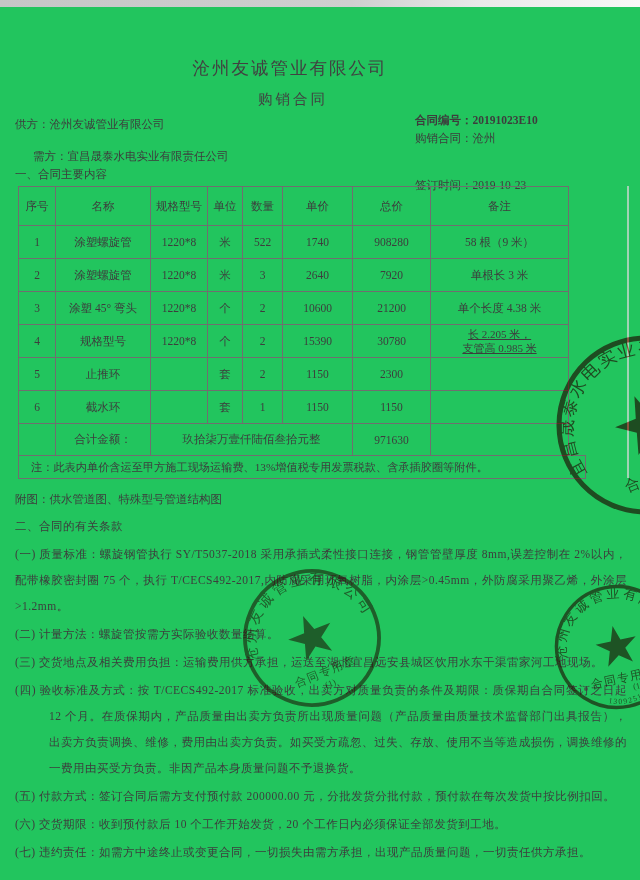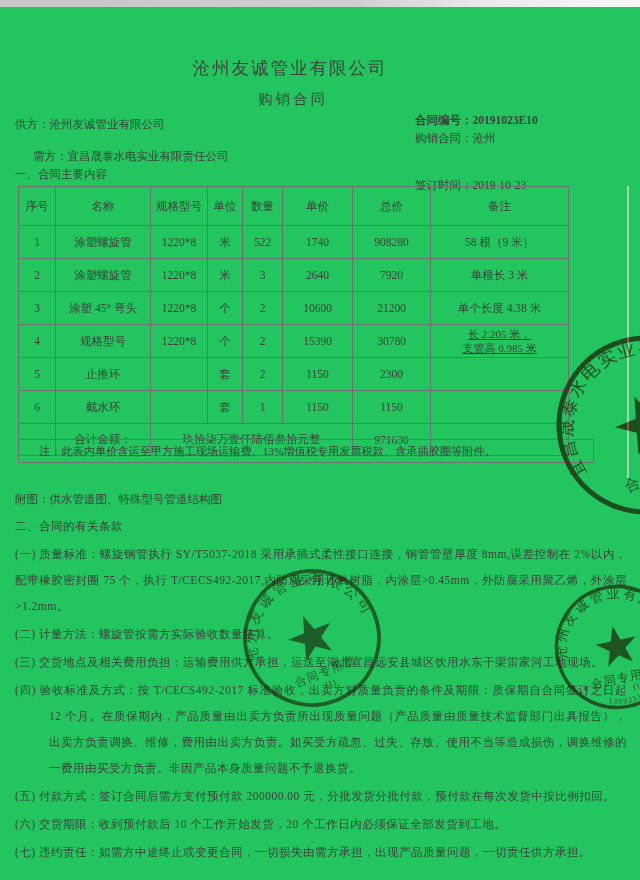--- a/index.html
+++ b/index.html
@@ -30,22 +30,22 @@
 
   .items-table { position:absolute; left:18px; top:186px; width:550px;
     border-collapse:collapse; table-layout:fixed; }
   .items-table td { border:1px solid #6f6f6f; text-align:center; vertical-align:middle;
     font-size:11.5px; color:#3d3d3d; padding:0 1px; overflow:hidden; }
   .items-table tr.hdr  { height:39px; }
   .items-table tr.item { height:33px; }
   .items-table tr.sum  { height:32px; }
   .remark2line div { line-height:14px; font-size:11px;text-decoration:underline; }
 
-  .note-box { position:absolute; left:18px; top:439px; width:554px; height:22px;
-    border:1px solid #6f6f6f; line-height:22px; font-size:11.2px; padding-left:20px;
+  .note-box { position:absolute; left:18px; top:455px; width:554px; height:22px;
+    border:1px solid #6f6f6f; line-height:22px; font-size:11.2px; padding-left:12px;
     white-space:nowrap; overflow:hidden; color:#3d3d3d; }
 
   .clauses { position:absolute; left:15px; top:541px; width:612px; }
   .clause { font-size:11.5px; line-height:26px; letter-spacing:.5px; margin:0 0 2px 0;
     text-align:justify; color:#3d3d3d; }
   .clause.hang { padding-left:34px; text-indent:-34px; }
 
   .stamp { position:absolute; mix-blend-mode:multiply; pointer-events:none; }
   .stamp svg { display:block; }
   .stamp-buyer      { left:551px; top:330px; width:190px; height:190px; opacity:.85; transform:rotate(-22deg); }

